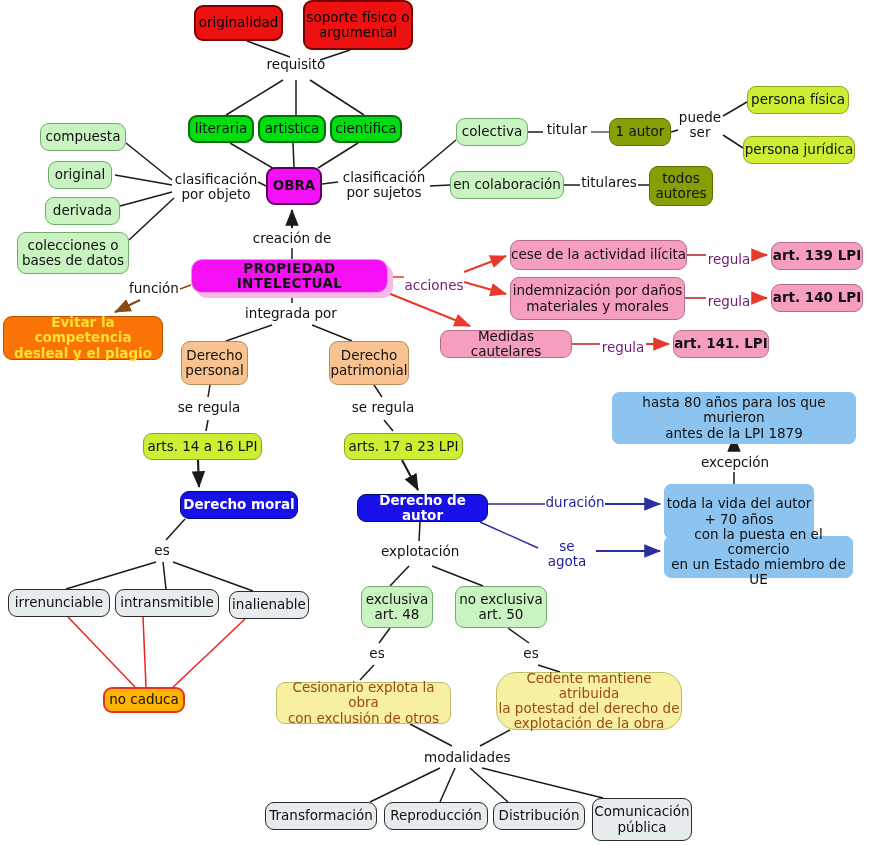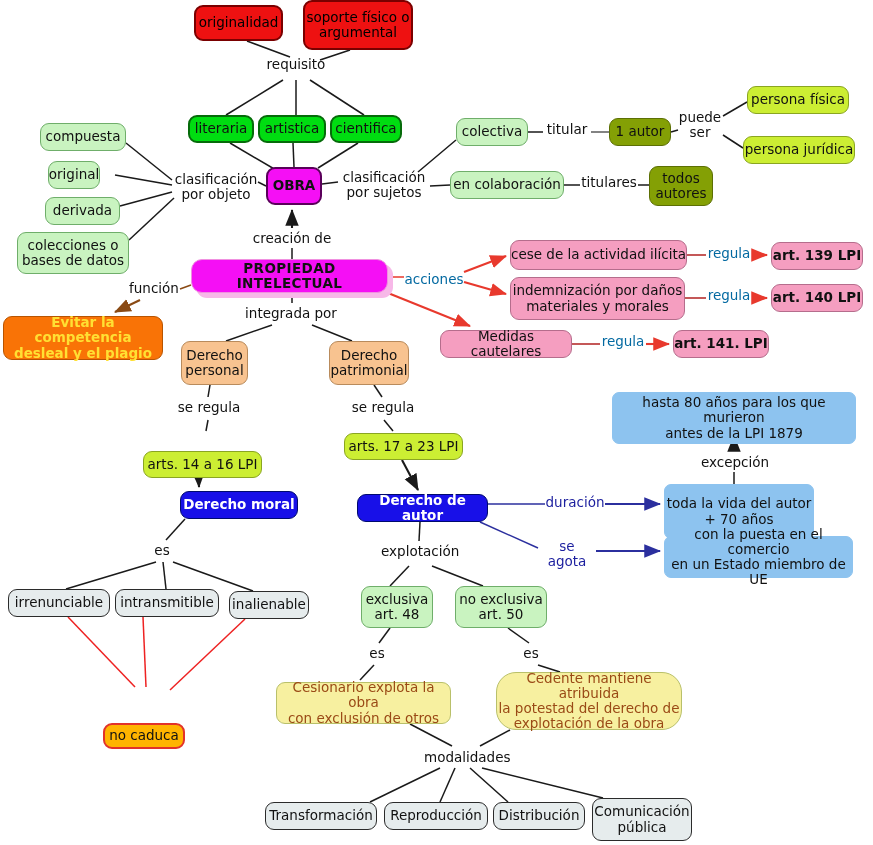--- a/index.html
+++ b/index.html
@@ -44,21 +44,21 @@
   .c-pink{background:#f59ec0;border:1.5px solid #b56d8c;color:#111;font-size:13.5px;}
   .c-pinkbold{background:#f59ec0;border:1.5px solid #b56d8c;color:#111;font-weight:bold;font-size:13.5px;}
   .c-orange{background:#f97306;border:1.5px solid #b85400;color:#ffe033;font-weight:bold;font-size:13.5px;}
   .c-peach{background:#f8c390;border:1.5px solid #b98b5c;color:#111;font-size:13.5px;}
   .c-blue{background:#1810e8;border:1.5px solid #000a6e;color:#ffffff;font-weight:bold;font-size:13.5px;}
   .c-lightblue{background:#8dc3ef;border:1px solid #8dc3ef;color:#111;font-size:13.5px;border-radius:7px;}
   .c-gray{background:#e6eced;border:1.5px solid #2b2b2b;color:#111;font-size:13.5px;}
   .c-gold{background:#ffb400;border:2px solid #e2322a;color:#111;font-size:13.5px;}
   .c-cream{background:#f7f0a0;border:1.5px solid #b9c06a;color:#9a4a16;font-size:13.5px;}
   
-  .lbl.red{color:#0369a1;}
+  .lbl.red{color:#701a75;margin-top:6px;}
   .lbl.navy{color:#1b1e9e;}
 </style>
 </head>
 <body>
 
 <div id="canvas">
   <svg id="edges" xmlns="http://www.w3.org/2000/svg">
     <defs>
       <marker id="ar-black" markerWidth="9" markerHeight="9" refX="7.5" refY="3.2" orient="auto">
         <path d="M0,0 L8,3.2 L0,6.4 z" fill="#1a1a1a"></path>
@@ -149,21 +149,21 @@
       </g>
   </svg>
   <div id="node-layer">
       <div class="node c-red" style="left: 194px; top: 5px; width: 89px; height: 36px;">originalidad</div>
       <div class="node c-red" style="left: 303px; top: 0px; width: 110px; height: 50px;">soporte físico o
 argumental</div>
       <div class="node c-green" style="left: 188px; top: 115px; width: 66px; height: 28px;">literaria</div>
       <div class="node c-green" style="left: 258px; top: 115px; width: 68px; height: 28px;">artistica</div>
       <div class="node c-green" style="left: 330px; top: 115px; width: 72px; height: 28px;">cientifica</div>
       <div class="node c-lightgreen" style="left: 40px; top: 123px; width: 86px; height: 28px;">compuesta</div>
-      <div class="node c-lightgreen" style="left: 48px; top: 161px; width: 52px; height: 28px;">original</div>
+      <div class="node c-lightgreen" style="left: 48px; top: 161px; width: 64px; height: 28px;">original</div>
       <div class="node c-lightgreen" style="left: 45px; top: 197px; width: 75px; height: 28px;">derivada</div>
       <div class="node c-lightgreen" style="left: 17px; top: 232px; width: 112px; height: 42px;">colecciones o
 bases de datos</div>
       <div class="node c-magenta" style="left: 266px; top: 167px; width: 56px; height: 38px;">OBRA</div>
       <div class="node c-lightgreen" style="left: 456px; top: 118px; width: 72px; height: 28px;">colectiva</div>
       <div class="node c-olive" style="left: 609px; top: 118px; width: 62px; height: 28px;">1 autor</div>
       <div class="node c-yellowgreen" style="left: 747px; top: 86px; width: 102px; height: 28px;">persona física</div>
       <div class="node c-yellowgreen" style="left: 743px; top: 136px; width: 112px; height: 28px;">persona jurídica</div>
       <div class="node c-lightgreen" style="left: 450px; top: 171px; width: 114px; height: 28px;">en colaboración</div>
       <div class="node c-olive" style="left: 649px; top: 166px; width: 64px; height: 40px;">todos
@@ -175,34 +175,34 @@
 materiales y morales</div>
       <div class="node c-pinkbold" style="left: 771px; top: 284px; width: 92px; height: 28px;">art. 140 LPI</div>
       <div class="node c-pink" style="left: 440px; top: 330px; width: 132px; height: 28px;">Medidas cautelares</div>
       <div class="node c-pinkbold" style="left: 673px; top: 330px; width: 96px; height: 28px;">art. 141. LPI</div>
       <div class="node c-orange" style="left: 3px; top: 316px; width: 160px; height: 44px;">Evitar la competencia
 desleal y el plagio</div>
       <div class="node c-peach" style="left: 181px; top: 341px; width: 67px; height: 44px;">Derecho
 personal</div>
       <div class="node c-peach" style="left: 329px; top: 341px; width: 80px; height: 44px;">Derecho
 patrimonial</div>
-      <div class="node c-yellowgreen" style="left: 143px; top: 451px; width: 119px; height: 27px;">arts. 14 a 16 LPI</div>
+      <div class="node c-yellowgreen" style="left: 143px; top: 433px; width: 119px; height: 27px;">arts. 14 a 16 LPI</div>
       <div class="node c-yellowgreen" style="left: 344px; top: 433px; width: 119px; height: 27px;">arts. 17 a 23 LPI</div>
       <div class="node c-blue" style="left: 136px; top: 491px; width: 118px; height: 28px; margin-left: 44px;">Derecho moral</div>
       <div class="node c-blue" style="left: 357px; top: 494px; width: 131px; height: 28px;">Derecho de autor</div>
       <div class="node c-lightblue" style="left: 612px; top: 392px; width: 244px; height: 52px;">hasta 80 años para los que murieron
 antes de la LPI 1879</div>
       <div class="node c-lightblue" style="left: 664px; top: 484px; width: 150px; height: 55px;">toda la vida del autor
 + 70 años</div>
       <div class="node c-lightblue" style="left: 664px; top: 536px; width: 189px; height: 42px;">con la puesta en el comercio
 en un Estado miembro de UE</div>
       <div class="node c-gray" style="left: 8px; top: 589px; width: 102px; height: 28px;">irrenunciable</div>
       <div class="node c-gray" style="left: 115px; top: 589px; width: 104px; height: 28px;">intransmitible</div>
       <div class="node c-gray" style="left: 229px; top: 591px; width: 80px; height: 28px;">inalienable</div>
-      <div class="node c-gold" style="left: 103px; top: 687px; width: 82px; height: 26px; margin-top: 36px;">no caduca</div>
+      <div class="node c-gold" style="left: 103px; top: 687px; width: 82px; height: 26px;">no caduca</div>
       <div class="node c-lightgreen" style="left: 361px; top: 586px; width: 72px; height: 42px;">exclusiva
 art. 48</div>
       <div class="node c-lightgreen" style="left: 455px; top: 586px; width: 92px; height: 42px;">no exclusiva
 art. 50</div>
       <div class="node c-cream" style="left: 276px; top: 682px; width: 175px; height: 42px;">Cesionario explota la obra
 con exclusión de otros</div>
       <div class="node c-cream" style="left: 496px; top: 672px; width: 186px; height: 58px; border-radius: 20px;">Cedente mantiene atribuida
 la potestad del derecho de
 explotación de la obra</div>
       <div class="node c-gray" style="left: 265px; top: 802px; width: 112px; height: 28px;">Transformación</div>

